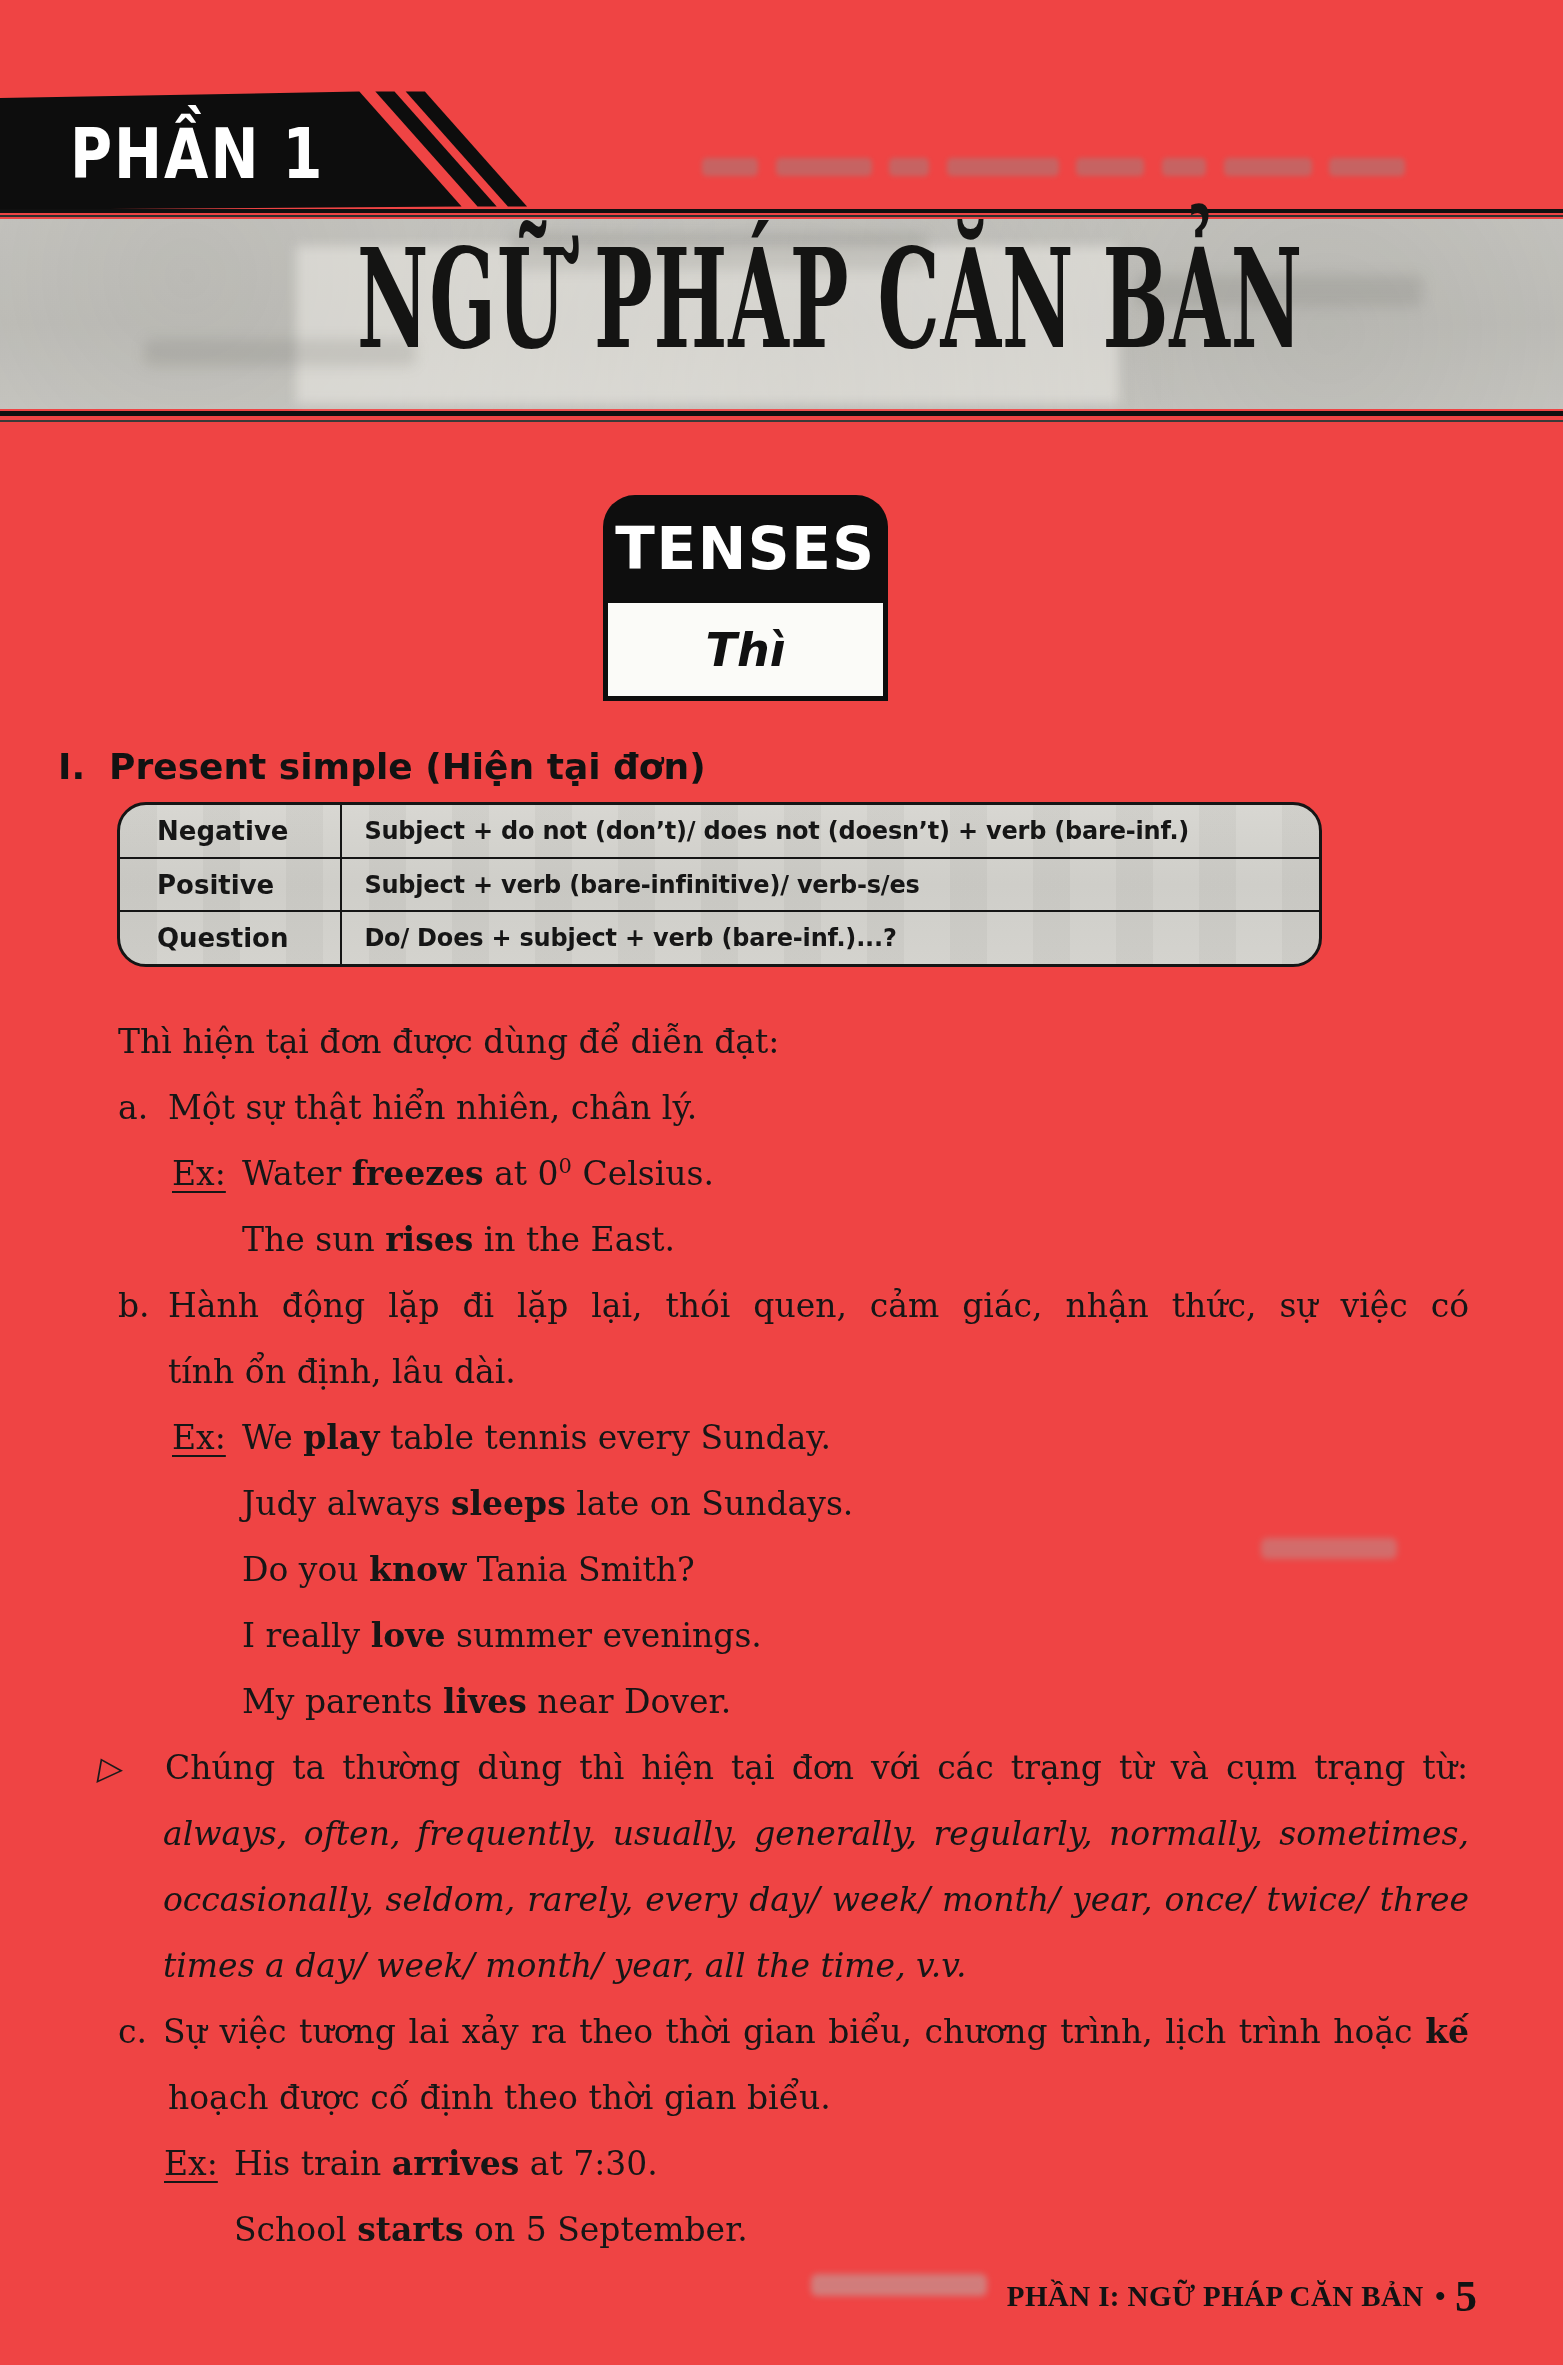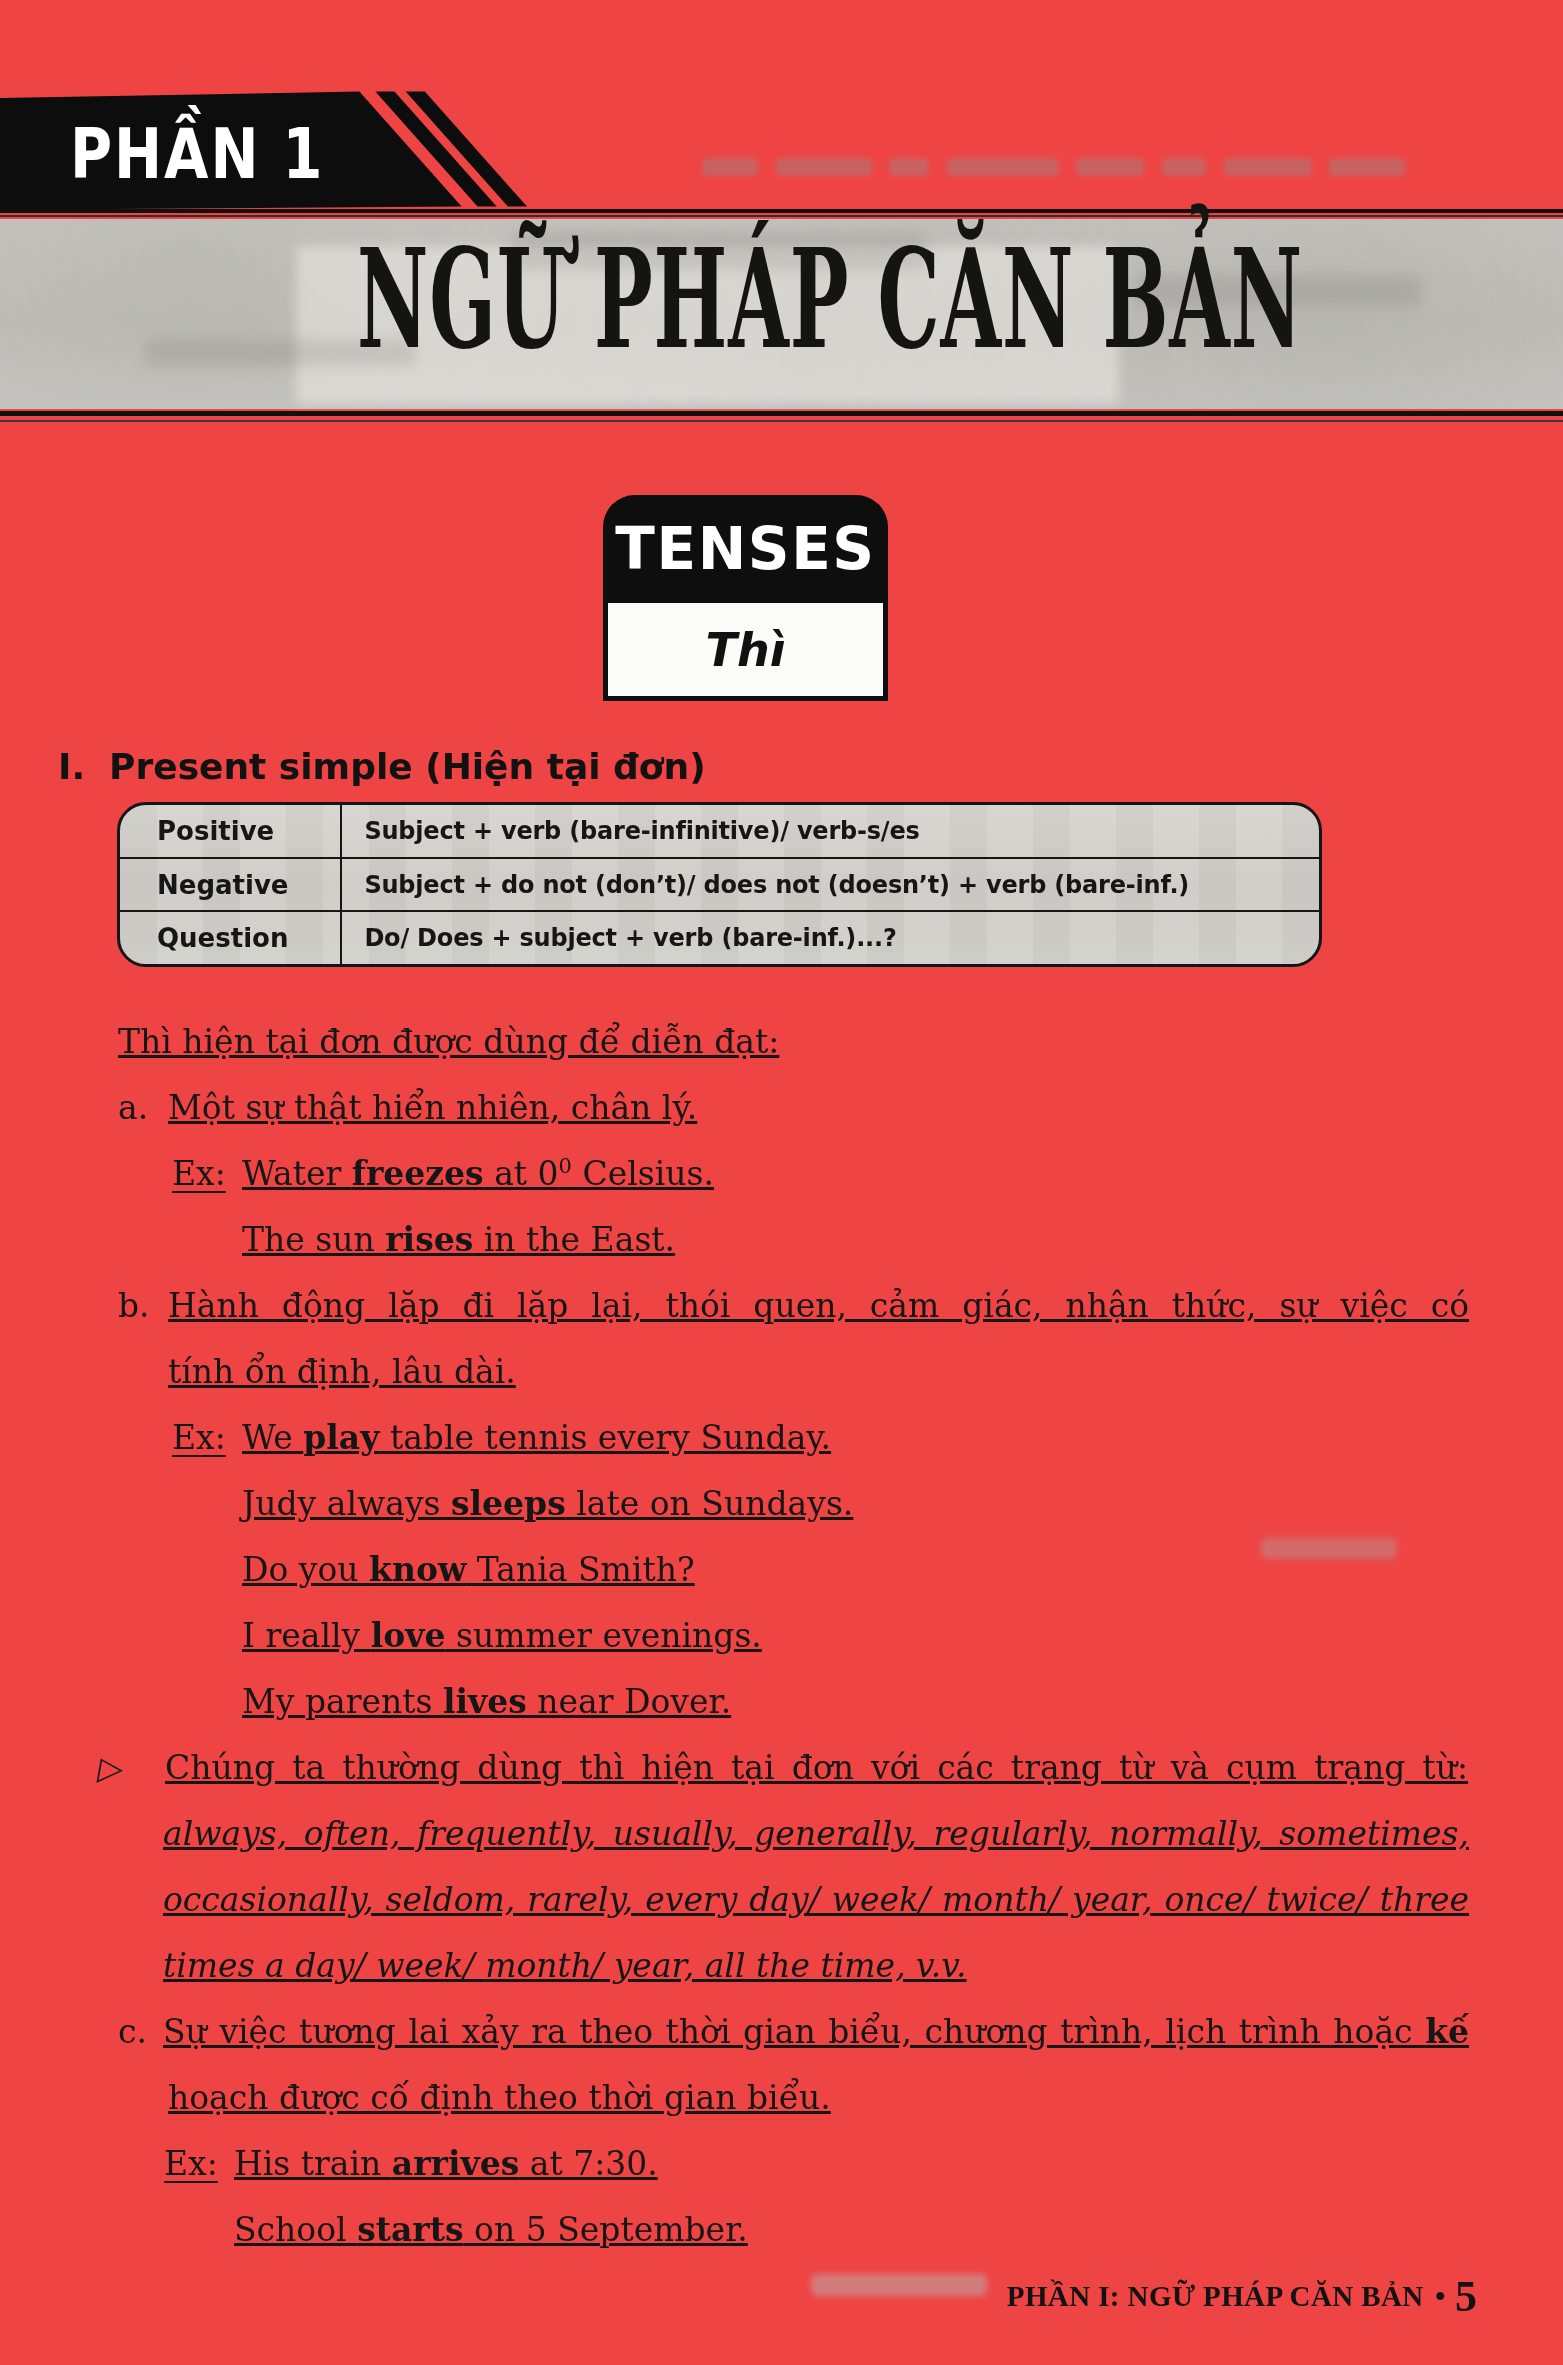--- a/index.html
+++ b/index.html
@@ -85,21 +85,21 @@
     width:222px;border-right:2.4px solid #151515;box-sizing:border-box;
     display:flex;align-items:center;padding-left:37px;
     font-family:"DejaVu Sans","Liberation Sans",sans-serif;font-weight:bold;font-size:26px;
   }
   .gcell-r{
     flex:1;display:flex;align-items:center;padding-left:22.4px;
     font-family:"DejaVu Sans","Liberation Sans",sans-serif;font-weight:bold;
     font-size:24px;letter-spacing:-0.2px;white-space:nowrap;
   }
   
-  .bodytext{position:absolute;left:0;top:1009px;width:1563px;font-size:33px;line-height:66px;text-decoration:underline;}
+  .bodytext{position:absolute;left:0;top:1009px;width:1563px;font-size:33px;line-height:66px;}
   .line{position:relative;height:66px;}
   .marker{position:absolute;left:118px;top:0;}
   .txt-item{display:block;margin-left:168px;}
   .just{text-align:justify;text-align-last:justify;width:1301px;}
   .exlab{
     position:absolute;left:172px;top:0;
     text-decoration:underline;text-decoration-thickness:2.4px;text-underline-offset:5.6px;
   }
   .extxt{display:block;margin-left:242px;}
   .contl{display:block;margin-left:168px;}
@@ -185,26 +185,26 @@
     </div>
   </div>
 
   <div class="heading">
     <span class="num">I.</span>
     <span>Present simple (Hiện tại đơn)</span>
   </div>
 
   <div class="gtable">
     <div class="grow">
+      <div class="gcell-l">Negative</div>
+      <div class="gcell-r">Subject + do not (don’t)/ does not (doesn’t) + verb (bare-inf.)</div>
+    </div>
+    <div class="grow">
       <div class="gcell-l">Positive</div>
       <div class="gcell-r">Subject + verb (bare-infinitive)/ verb-s/es</div>
-    </div>
-    <div class="grow">
-      <div class="gcell-l">Negative</div>
-      <div class="gcell-r">Subject + do not (don’t)/ does not (doesn’t) + verb (bare-inf.)</div>
     </div>
     <div class="grow">
       <div class="gcell-l">Question</div>
       <div class="gcell-r">Do/ Does + subject + verb (bare-inf.)...?</div>
     </div>
   </div>
 
   <div class="bodytext">
 
     <div class="line">

